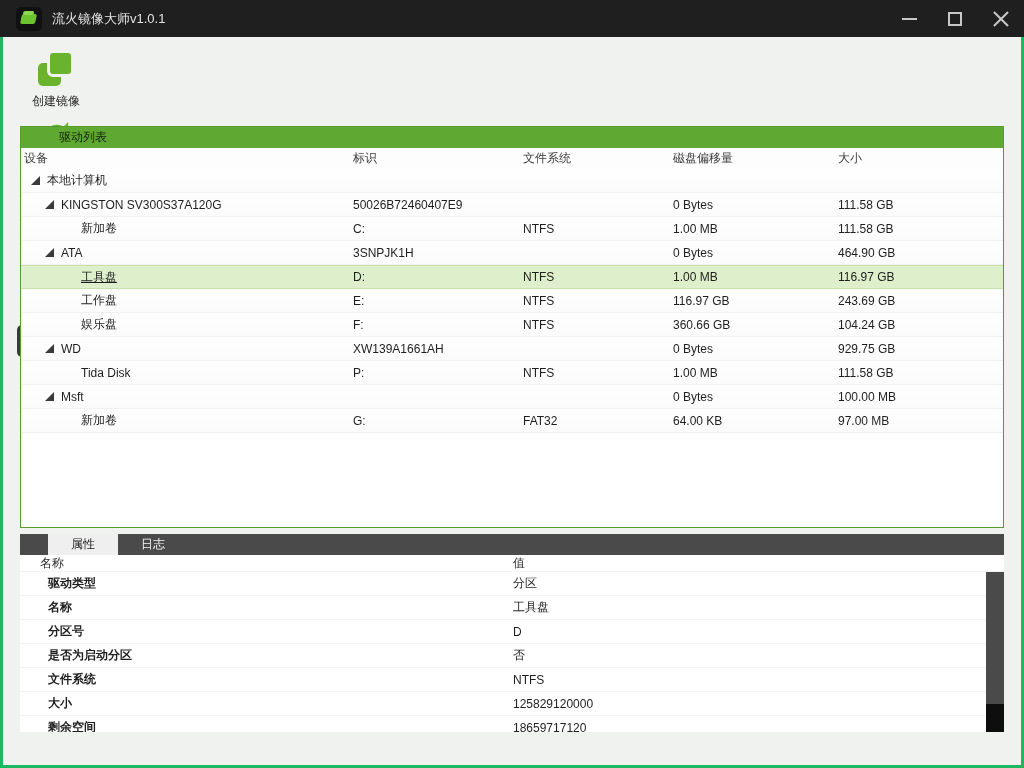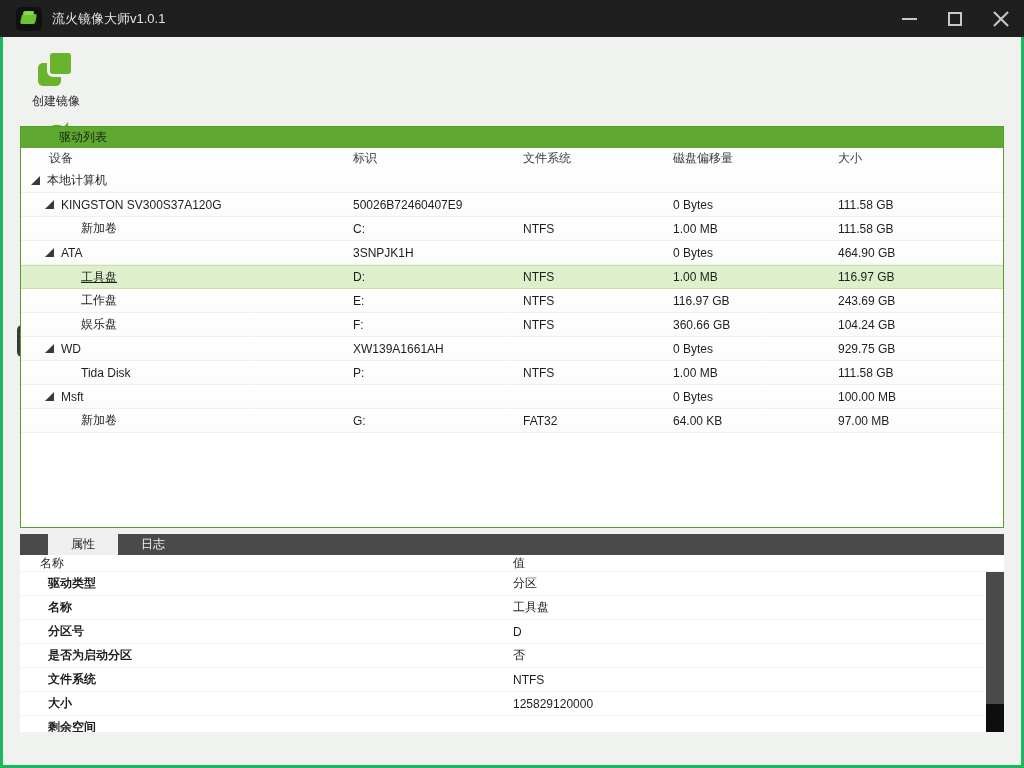--- a/index.html
+++ b/index.html
@@ -62,21 +62,21 @@
 
   
   .drive-panel { position:absolute; top:89px; left:17px; width:984px; height:402px;
     background:#ffffff; border:1px solid #569c2c; }
   .panel-header { height:21px; background:#5fa933; color:#16250b; font-size:12px;
     line-height:21px; padding-left:38px; }
   .dgrid-head { display:grid; grid-template-columns:330px 170px 150px 165px 1fr;
     height:21px; align-items:center; font-size:12px; color:#3c3c3c;
     background:#fdfdfd; }
   .dgrid-head .hc { padding-left:2px; }
-  .dgrid-head .hc.first { padding-left:28px; }
+  .dgrid-head .hc.first { padding-left:3px; }
   .drow { display:grid; grid-template-columns:330px 170px 150px 165px 1fr;
     height:24px; align-items:center; font-size:12px; color:#1e1e1e;
     border-bottom:1px solid #f1f1f1; background:linear-gradient(#ffffff,#fbfbfb);
     cursor:default; }
   .drow.selected { background:#ddefcb; border-top:1px solid #c7e2a8;
     border-bottom:1px solid #c7e2a8; }
   .drow.selected .dev-label { text-decoration:underline; }
   .c-dev { display:flex; align-items:center; height:100%; }
   .indent { display:inline-block; height:1px; }
   .lv0 .indent { width:10px; } .lv1 .indent { width:24px; } .lv2 .indent { width:60px; }
@@ -333,20 +333,21 @@
           <div class="prow">
             <div class="nm">文件系统</div>
             <div class="vl">NTFS</div>
           </div>
           <div class="prow">
             <div class="nm">大小</div>
             <div class="vl">125829120000</div>
           </div>
           <div class="prow">
             <div class="nm">剩余空间</div>
+            <div class="vl">18659717120</div>
           </div>
         </div>
       <div class="pscroll">
         <div class="thumb"></div>
       </div>
     </div>
 
   </div>
 </div>
 

